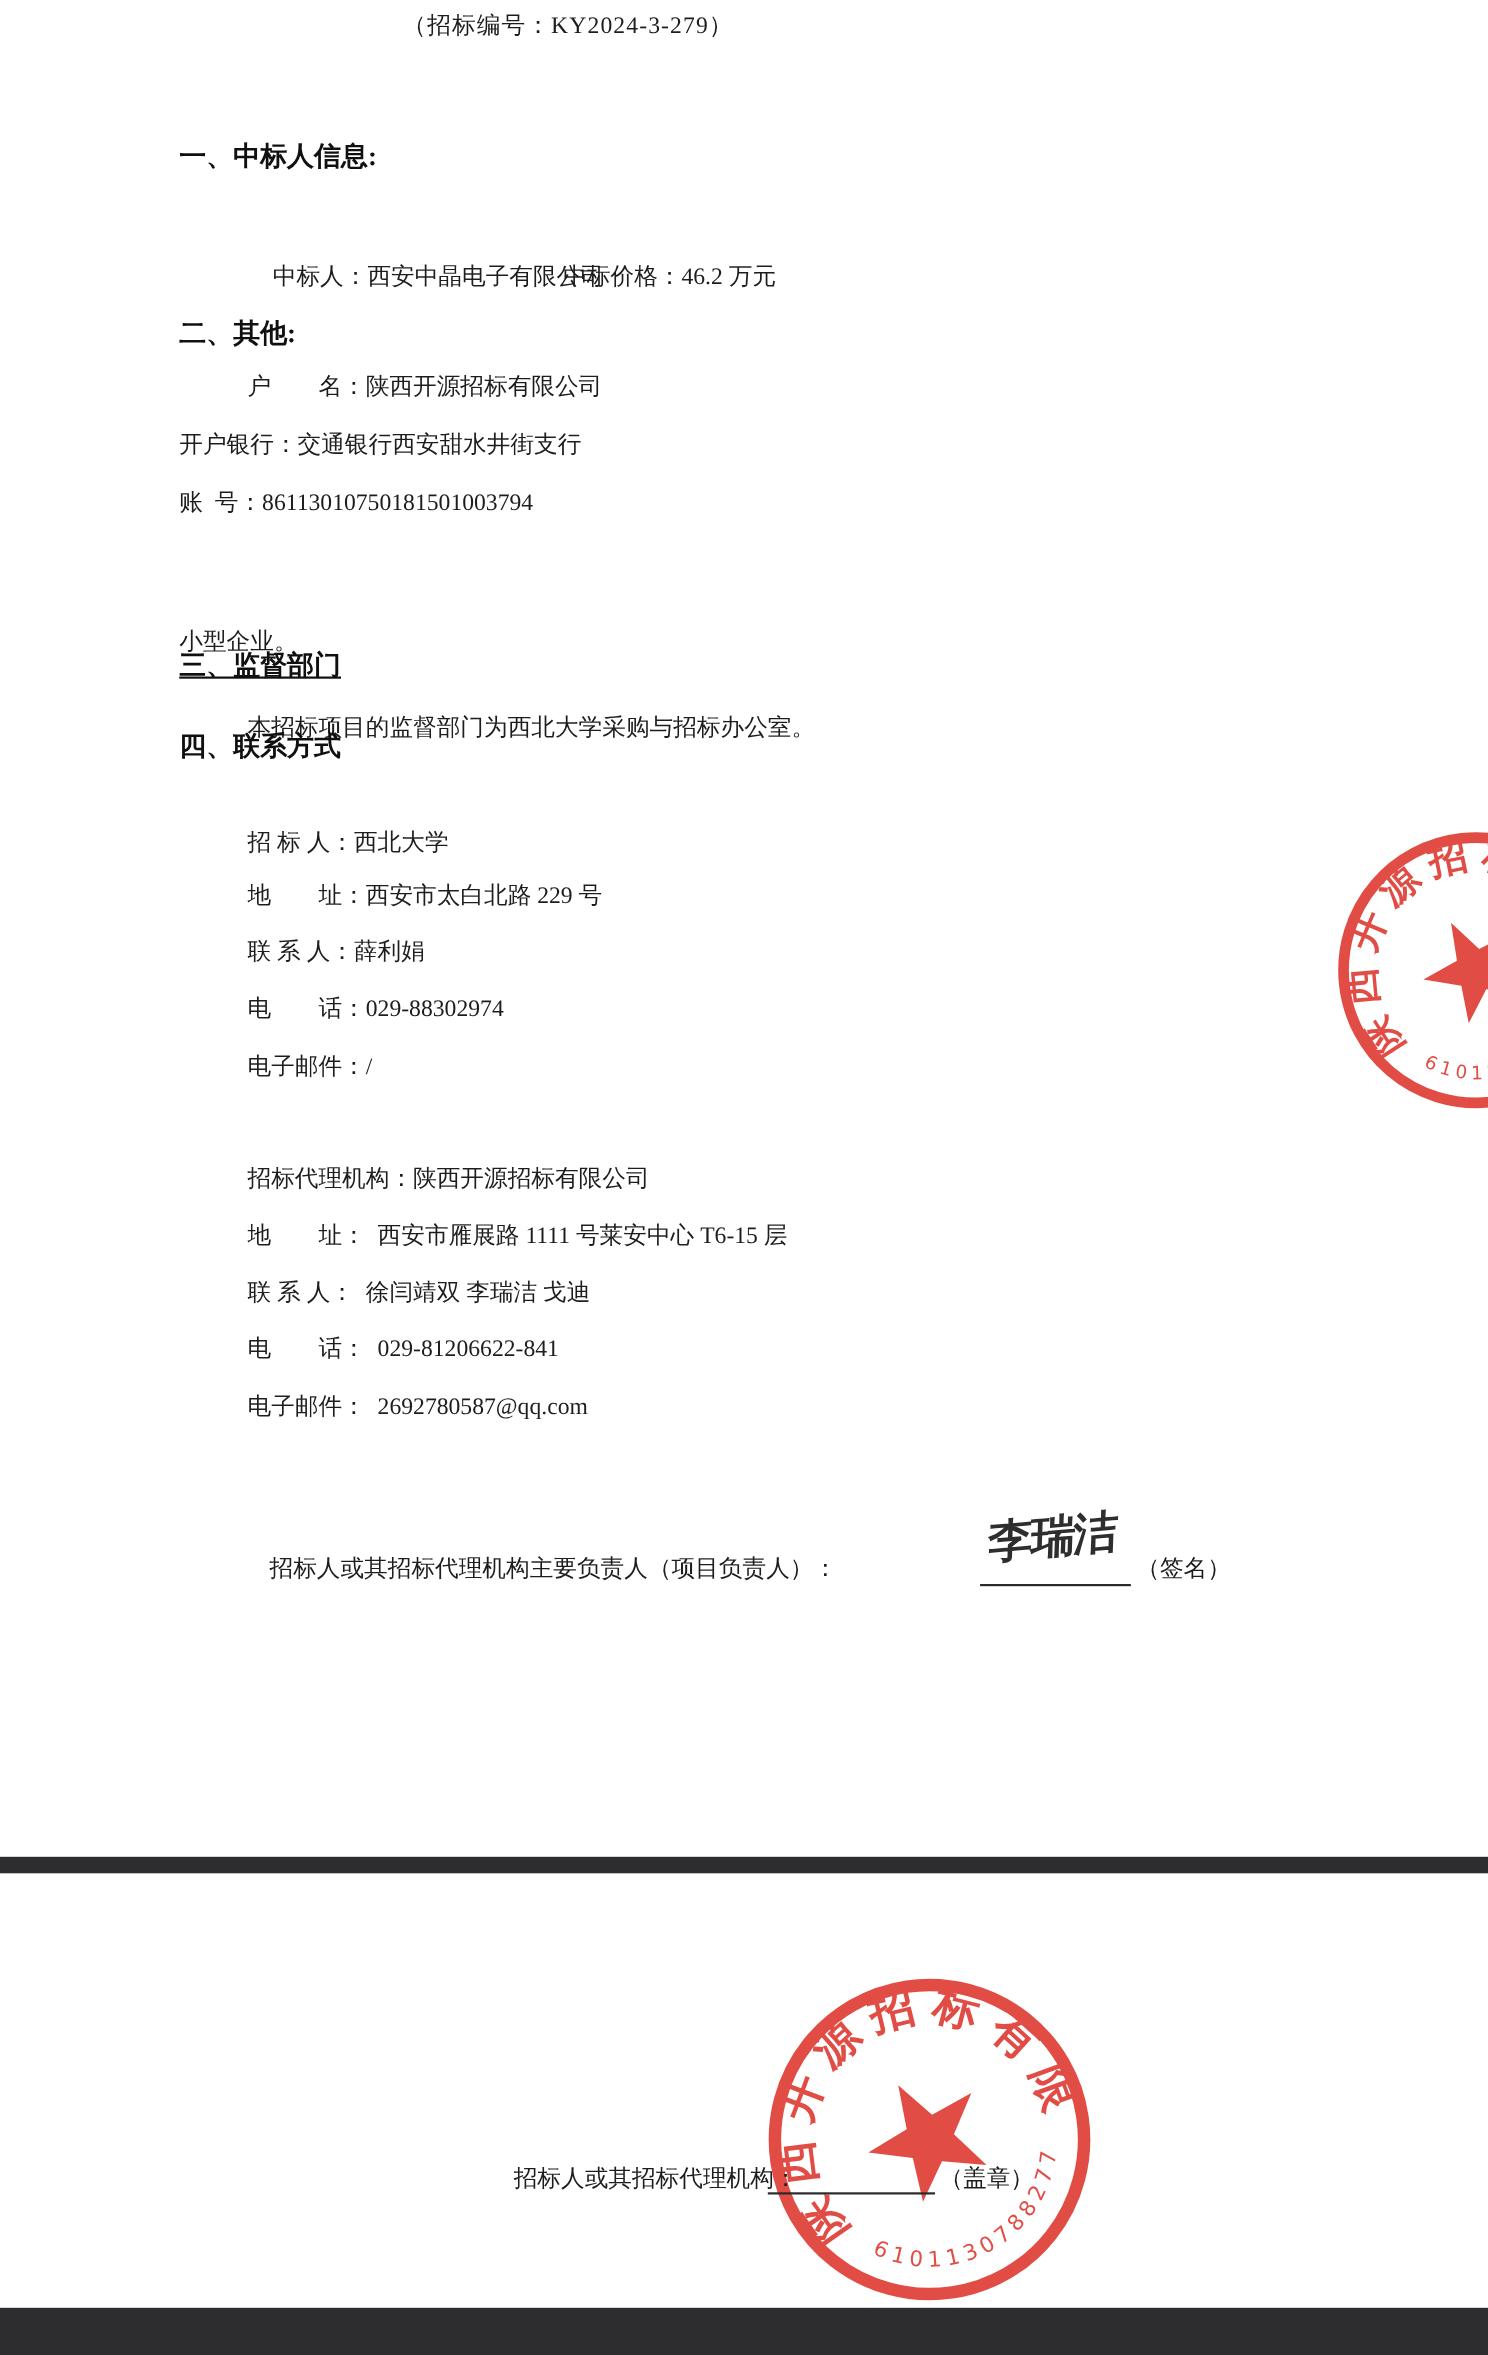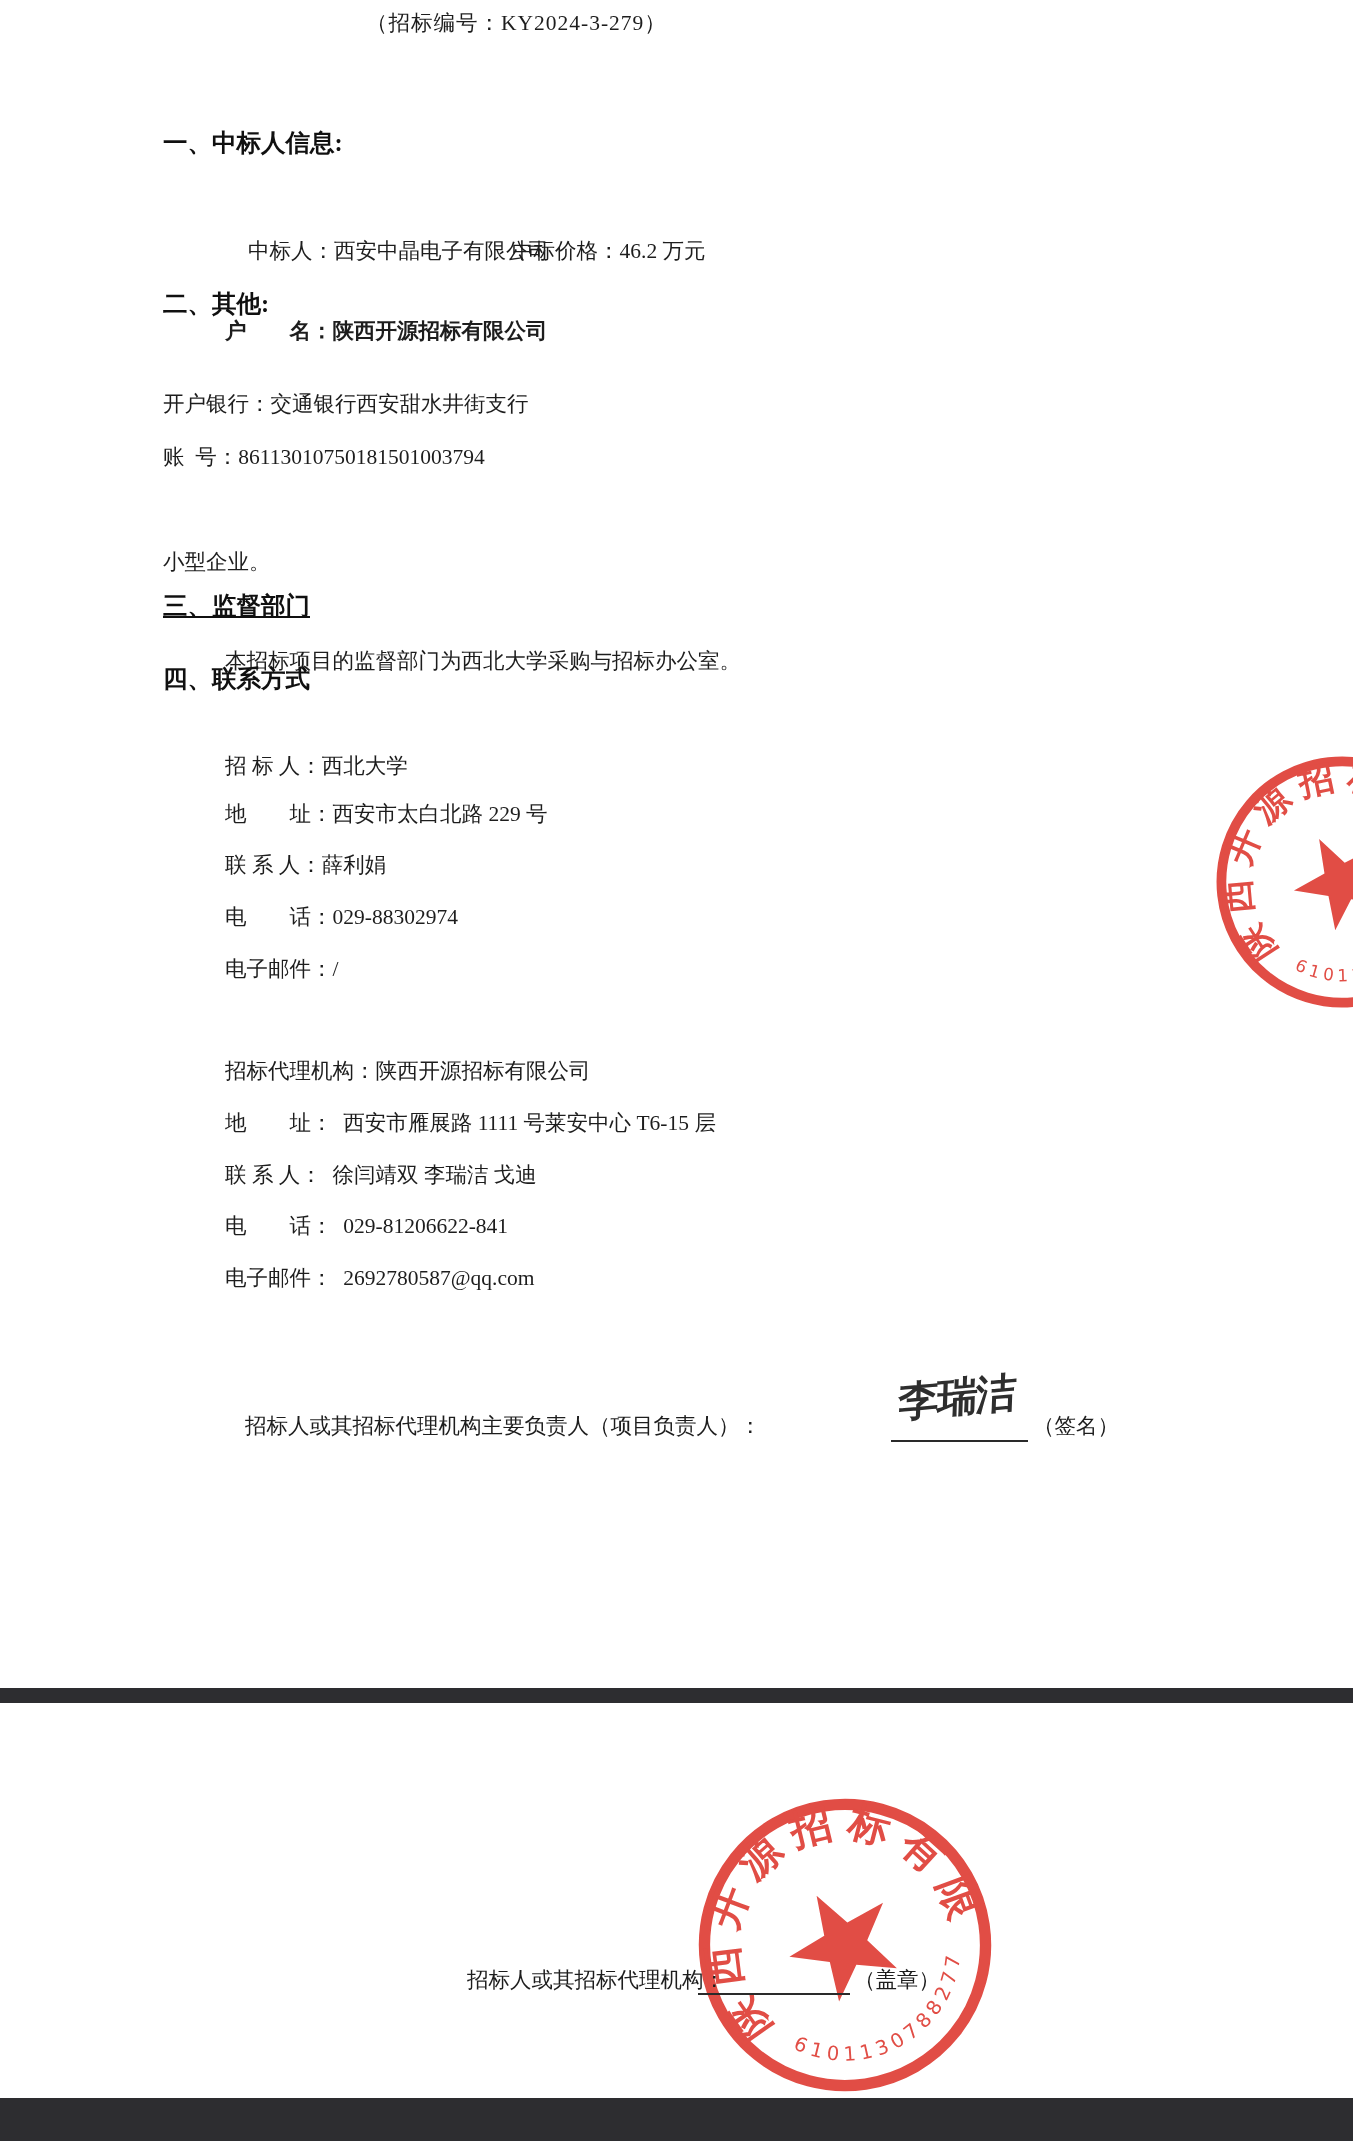--- a/index.html
+++ b/index.html
@@ -39,24 +39,24 @@
 
 <div class="page">
 
   <div class="t tender-no" style="left:366px;top:10px;">（招标编号：KY2024-3-279）</div>
 
   <div class="t heading" style="left:163px;top:128px;">一、中标人信息:</div>
   <div class="t body-txt" style="left:248px;top:238px;">中标人：西安中晶电子有限公司</div>
   <div class="t body-txt" style="left:512px;top:238px;">中标价格：46.2 万元</div>
 
   <div class="t heading" style="left:163px;top:289px;">二、其他:</div>
-  <div class="t body-txt" style="left:225px;top:318px;font-weight:bold;">户　　名：陕西开源招标有限公司</div>
+  <div class="t body-txt" style="left:225px;top:338px;">户　　名：陕西开源招标有限公司</div>
   <div class="t body-txt" style="left:163px;top:391px;">开户银行：交通银行西安甜水井街支行</div>
   <div class="t body-txt" style="left:163px;top:444px;">账  号：86113010750181501003794</div>
-  <div class="t body-txt" style="left:163px;top:549px;">小型企业。</div>
+  <div class="t body-txt" style="left:163px;top:570px;">小型企业。</div>
 
   <div class="t heading" style="left:163px;top:591px;text-decoration:underline;">三、监督部门</div>
   <div class="t body-txt" style="left:225px;top:648px;">本招标项目的监督部门为西北大学采购与招标办公室。</div>
 
   <div class="t heading" style="left:163px;top:664px;">四、联系方式</div>
 
   <div class="t body-txt" style="left:225px;top:753px;">招 标 人：西北大学</div>
   <div class="t body-txt" style="left:225px;top:801px;">地　　址：西安市太白北路 229 号</div>
   <div class="t body-txt" style="left:225px;top:852px;">联 系 人：薛利娟</div>
   <div class="t body-txt" style="left:225px;top:904px;">电　　话：029-88302974</div>

